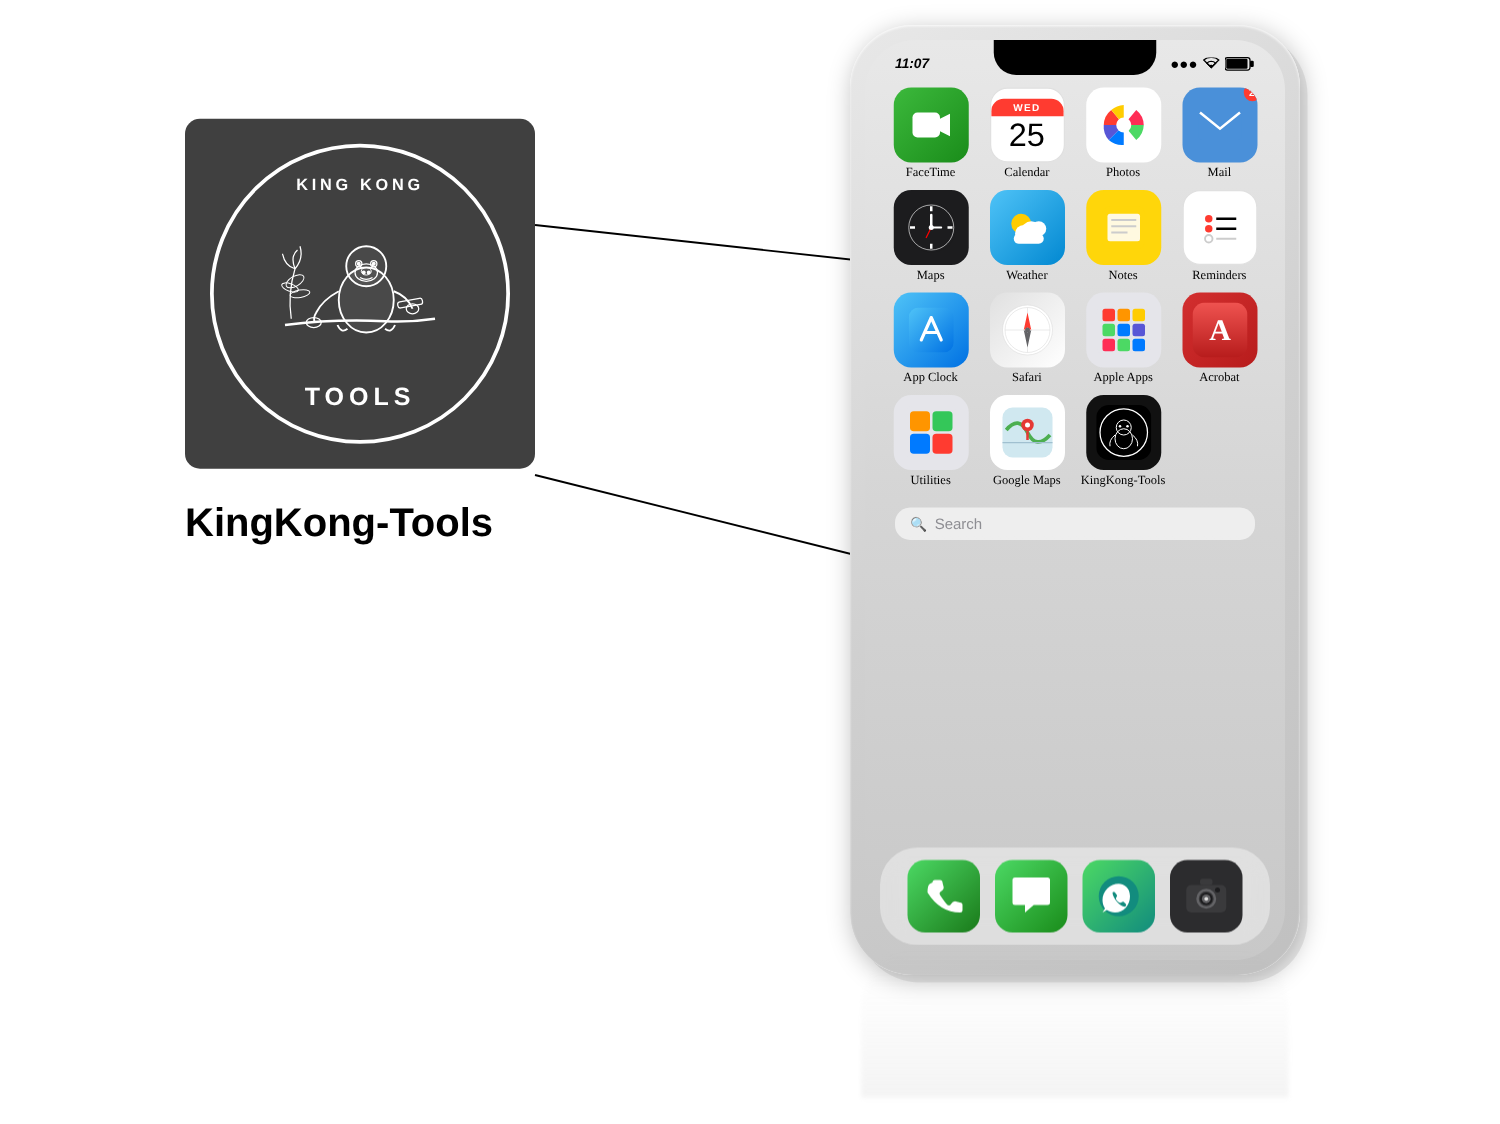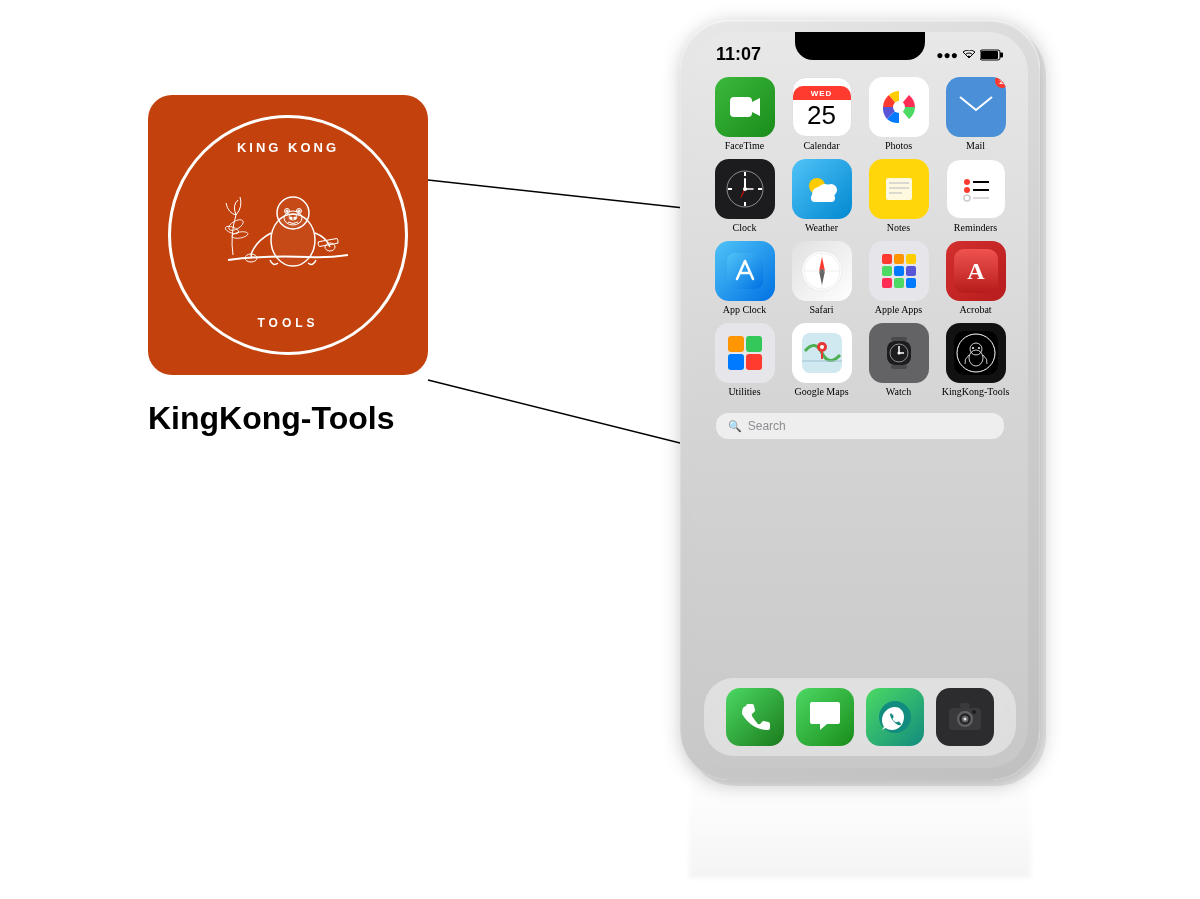--- a/index.html
+++ b/index.html
@@ -12,22 +12,22 @@
       position: relative;
     }
 
     
     .app-icon-large {
       position: absolute;
       left: 148px;
       top: 95px;
       width: 280px;
       height: 280px;
-      background: #c2410c;
-      border-radius: 24px;
+      background: #404040;
+      border-radius: 12px;
       display: flex;
       align-items: center;
       justify-content: center;
     }
 
     .app-icon-large .logo-circle {
       width: 240px;
       height: 240px;
       border: 3px solid #fff;
       border-radius: 50%;
@@ -48,21 +48,21 @@
       letter-spacing: 3px;
       white-space: nowrap;
     }
 
     .app-icon-large .logo-text-bottom {
       position: absolute;
       bottom: 22px;
       left: 50%;
       transform: translateX(-50%);
       color: #fff;
-      font-size: 12px;
+      font-size: 20px;
       font-weight: 900;
       letter-spacing: 4px;
       white-space: nowrap;
     }
 
     .app-icon-large .gorilla-svg {
       width: 140px;
       height: 120px;
     }
 
@@ -121,23 +121,24 @@
     .status-bar {
       display: flex;
       justify-content: space-between;
       align-items: center;
       padding: 12px 24px 4px;
       position: relative;
       z-index: 10;
     }
 
     .status-time {
-      font-size: 18px;
+      font-size: 11px;
       font-weight: 600;
       color: #000;
+      font-style: italic;
     }
 
     .status-icons {
       display: flex;
       align-items: center;
       gap: 4px;
       font-size: 12px;
       color: #000;
     }
 
@@ -467,21 +468,21 @@
               <line x1="22" y1="35" x2="22" y2="39" stroke="#fff" stroke-width="2"></line>
               <line x1="5" y1="22" x2="9" y2="22" stroke="#fff" stroke-width="2"></line>
               <line x1="35" y1="22" x2="39" y2="22" stroke="#fff" stroke-width="2"></line>
 
               <line x1="22" y1="22" x2="22" y2="12" stroke="#fff" stroke-width="2" stroke-linecap="round"></line>
               <line x1="22" y1="22" x2="30" y2="22" stroke="#fff" stroke-width="1.5" stroke-linecap="round"></line>
               <line x1="22" y1="22" x2="18" y2="30" stroke="#f00" stroke-width="1" stroke-linecap="round"></line>
               <circle cx="22" cy="22" r="2" fill="#fff"></circle>
             </svg>
           </div>
-          <span class="app-label">Clock</span>
+          <span class="app-label">Maps</span>
         </div>
 
         <div class="app-item">
           <div class="app-icon icon-weather">
             <svg width="38" height="30" viewBox="0 0 38 30">
               <circle cx="14" cy="12" r="8" fill="#ffcc00"></circle>
               <circle cx="22" cy="18" r="8" fill="#fff"></circle>
               <circle cx="28" cy="16" r="6" fill="#fff"></circle>
               <circle cx="16" cy="20" r="7" fill="#fff"></circle>
               <rect x="8" y="20" width="24" height="8" rx="4" fill="#fff"></rect>
@@ -612,36 +613,20 @@
               <path d="M2 30 L42 30" stroke="#a0c0d0" stroke-width="1"></path>
 
               <circle cx="22" cy="16" r="5" fill="#e53935"></circle>
               <path d="M22 21 L22 28" stroke="#e53935" stroke-width="2"></path>
               <circle cx="22" cy="16" r="2" fill="#fff"></circle>
             </svg>
           </div>
           <span class="app-label">Google Maps</span>
         </div>
 
-        <div class="app-item">
-          <div class="app-icon icon-watch">
-            <svg width="44" height="44" viewBox="0 0 44 44">
-              <rect width="44" height="44" rx="10" fill="#636366"></rect>
-
-              <rect x="14" y="6" width="16" height="4" rx="2" fill="#4a4a4c"></rect>
-              <rect x="14" y="34" width="16" height="4" rx="2" fill="#4a4a4c"></rect>
-              <rect x="10" y="10" width="24" height="24" rx="8" fill="#1c1c1e"></rect>
-              <circle cx="22" cy="22" r="9" stroke="#fff" stroke-width="0.5" fill="none"></circle>
-              <line x1="22" y1="22" x2="22" y2="15" stroke="#fff" stroke-width="1.5"></line>
-              <line x1="22" y1="22" x2="27" y2="22" stroke="#fff" stroke-width="1.5"></line>
-              <circle cx="22" cy="22" r="1.5" fill="#fff"></circle>
-            </svg>
-          </div>
-          <span class="app-label">Watch</span>
-        </div>
 
         <div class="app-item">
           <div class="app-icon icon-kingkong">
             <svg width="44" height="44" viewBox="0 0 44 44">
               <rect width="44" height="44" rx="10" fill="#000"></rect>
               <circle cx="22" cy="22" r="19" stroke="#fff" stroke-width="1" fill="none"></circle>
 
               <circle cx="22" cy="18" r="6" stroke="#fff" stroke-width="0.8" fill="none"></circle>
               <ellipse cx="22" cy="27" rx="7" ry="8" stroke="#fff" stroke-width="0.8" fill="none"></ellipse>
               <circle cx="19" cy="17" r="1" fill="#fff"></circle>

